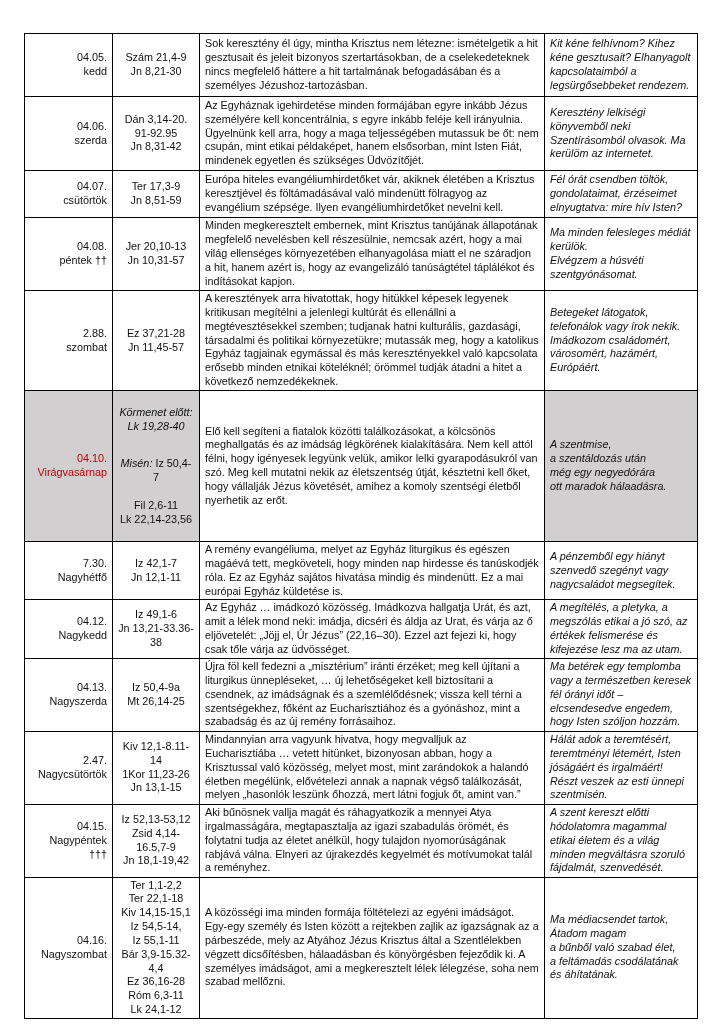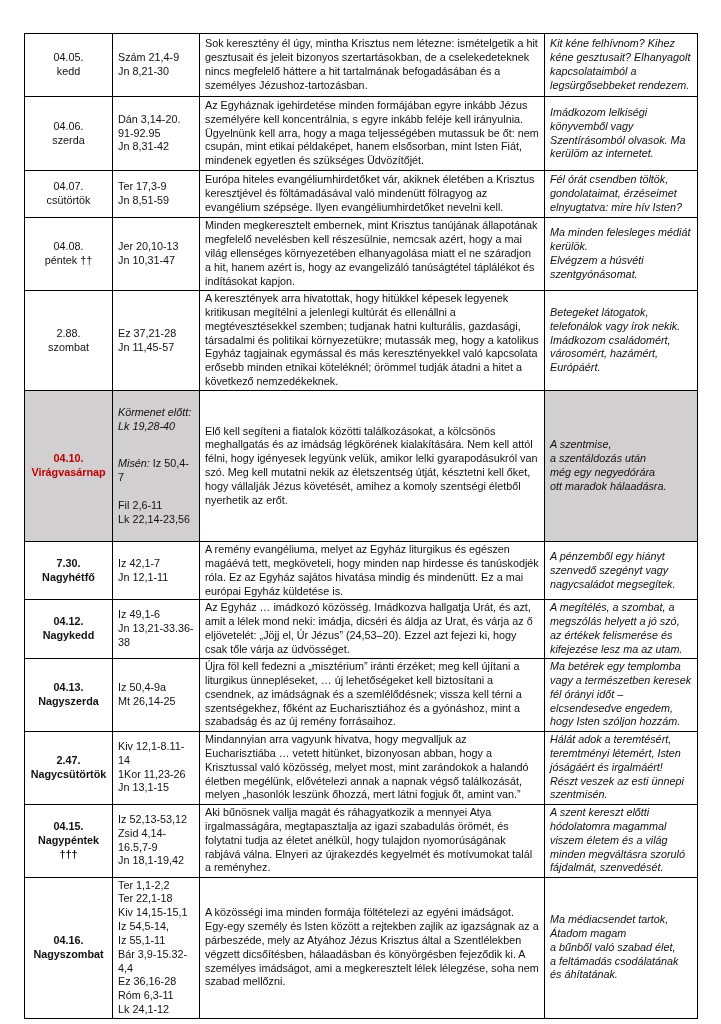--- a/index.html
+++ b/index.html
@@ -1,24 +1,24 @@
 <!DOCTYPE html>
 <html lang="hu"><head>
 <meta charset="utf-8">
 <style>
   html,body{margin:0;padding:0;background:#ffffff;}
   body{width:721px;height:1024px;font-family:"Liberation Sans",sans-serif;color:#111;-webkit-font-smoothing:antialiased;}
   .sheet{position:relative;width:721px;height:1024px;overflow:hidden;}
   table.cal{border-collapse:collapse;table-layout:fixed;width:673px;margin:33px 0 0 24px;}
   table.cal td{border:1.5px solid #000;vertical-align:middle;padding:1px 5px;font-size:10.8px;line-height:1.28;overflow:hidden;}
-  td.c-date{text-align:center;white-space:pre-line;}
-  td.c-read{text-align:left;white-space:pre-line;font-size:10.8px;}
+  td.c-date{text-align:right;white-space:pre-line;}
+  td.c-read{text-align:center;white-space:pre-line;font-size:10.8px;}
   td.c-med{text-align:left;hyphens:auto;}
   td.c-prac{font-style:italic;white-space:pre-line;}
-  .bold{font-weight:bold;}
+  .bold{font-weight:normal;}
   .red{color:#c00000;}
   tr.hl td.c-date, tr.hl td.c-read, tr.hl td.c-prac{background:#d1cfcf;}
   .it{font-style:italic;}
   .rd-gap{margin-bottom:10px;}
 </style>
 </head>
 <body>
 
 <div class="sheet">
 
@@ -40,37 +40,37 @@
         <td class="c-prac">Kit kéne felhívnom? Kihez kéne gesztusait? Elhanyagolt kapcsolataimból a legsürgősebbeket rendezem.</td>
       </tr>
 
       <tr style="height:74px">
         <td class="c-date">04.06.
 szerda</td>
         <td class="c-read">Dán 3,14-20.
 91-92.95
 Jn 8,31-42</td>
         <td class="c-med">Az Egyháznak igehirdetése minden formájában egyre inkább Jézus személyére kell koncentrálnia, s egyre inkább feléje kell irányulnia. Ügyelnünk kell arra, hogy a maga teljességében mutassuk be őt: nem csupán, mint etikai példaképet, hanem elsősorban, mint Isten Fiát, mindenek egyetlen és szükséges Üdvözítőjét.</td>
-        <td class="c-prac">Imádkozom lelkiségi könyvemből vagy Szentírásomból olvasok. Ma kerülöm az internetet.</td>
+        <td class="c-prac">Keresztény lelkiségi könyvemből neki Szentírásomból olvasok. Ma kerülöm az internetet.</td>
       </tr>
 
       <tr style="height:47px">
         <td class="c-date">04.07.
 csütörtök</td>
         <td class="c-read">Ter 17,3-9
 Jn 8,51-59</td>
         <td class="c-med">Európa hiteles evangéliumhirdetőket vár, akiknek életében a Krisztus keresztjével és föltámadásával való mindenütt fölragyog az evangélium szépsége. Ilyen evangéliumhirdetőket nevelni kell.</td>
         <td class="c-prac">Fél órát csendben töltök, gondolataimat, érzéseimet elnyugtatva: mire hív Isten?</td>
       </tr>
 
       <tr style="height:73px">
         <td class="c-date">04.08.
 péntek ††</td>
         <td class="c-read">Jer 20,10-13
-Jn 10,31-47</td>
+Jn 10,31-57</td>
         <td class="c-med">Minden megkeresztelt embernek, mint Krisztus tanújának állapotának megfelelő nevelésben kell részesülnie, nemcsak azért, hogy a mai világ ellenséges környezetében elhanyagolása miatt el ne száradjon a hit, hanem azért is, hogy az evangelizáló tanúságtétel táplálékot és indításokat kapjon.</td>
         <td class="c-prac">Ma minden felesleges médiát kerülök.
 Elvégzem a húsvéti szentgyónásomat.</td>
       </tr>
 
       <tr style="height:100px">
         <td class="c-date">2.88.
 szombat</td>
         <td class="c-read">Ez 37,21-28
 Jn 11,45-57</td>
@@ -102,22 +102,22 @@
 Jn 12,1-11</td>
         <td class="c-med">A remény evangéliuma, melyet az Egyház liturgikus és egészen magáévá tett, megköveteli, hogy minden nap hirdesse és tanúskodjék róla. Ez az Egyház sajátos hivatása mindig és mindenütt. Ez a mai európai Egyház küldetése is.</td>
         <td class="c-prac">A pénzemből egy hiányt szenvedő szegényt vagy nagycsaládot megsegítek.</td>
       </tr>
 
       <tr style="height:58px">
         <td class="c-date bold">04.12.
 Nagykedd</td>
         <td class="c-read">Iz 49,1-6
 Jn 13,21-33.36-38</td>
-        <td class="c-med">Az Egyház … imádkozó közösség. Imádkozva hallgatja Urát, és azt, amit a lélek mond neki: imádja, dicséri és áldja az Urat, és várja az ő eljövetelét: „Jöjj el, Úr Jézus” (24,53–20). Ezzel azt fejezi ki, hogy csak tőle várja az üdvösséget.</td>
-        <td class="c-prac">A megítélés, a szombat, a megszólás helyett a jó szó, az értékek felismerése és kifejezése lesz ma az utam.</td>
+        <td class="c-med">Az Egyház … imádkozó közösség. Imádkozva hallgatja Urát, és azt, amit a lélek mond neki: imádja, dicséri és áldja az Urat, és várja az ő eljövetelét: „Jöjj el, Úr Jézus” (22,16–30). Ezzel azt fejezi ki, hogy csak tőle várja az üdvösséget.</td>
+        <td class="c-prac">A megítélés, a pletyka, a megszólás etikai a jó szó, az értékek felismerése és kifejezése lesz ma az utam.</td>
       </tr>
 
       <tr style="height:73px">
         <td class="c-date bold">04.13.
 Nagyszerda</td>
         <td class="c-read">Iz 50,4-9a
 Mt 26,14-25</td>
         <td class="c-med">Újra föl kell fedezni a „misztérium” iránti érzéket; meg kell újítani a liturgikus ünnepléseket, … új lehetőségeket kell biztosítani a csendnek, az imádságnak és a szemlélődésnek; vissza kell térni a szentségekhez, főként az Eucharisztiához és a gyónáshoz, mint a szabadság és az új remény forrásaihoz.</td>
         <td class="c-prac">Ma betérek egy templomba vagy a természetben keresek fél órányi időt – elcsendesedve engedem, hogy Isten szóljon hozzám.</td>
       </tr>
@@ -133,21 +133,21 @@
       </tr>
 
       <tr style="height:73px">
         <td class="c-date bold">04.15.
 Nagypéntek
 †††</td>
         <td class="c-read">Iz 52,13-53,12
 Zsid 4,14-16.5,7-9
 Jn 18,1-19,42</td>
         <td class="c-med">Aki bűnösnek vallja magát és ráhagyatkozik a mennyei Atya irgalmasságára, megtapasztalja az igazi szabadulás örömét, és folytatni tudja az életet anélkül, hogy tulajdon nyomorúságának rabjává válna. Elnyeri az újrakezdés kegyelmét és motívumokat talál a reményhez.</td>
-        <td class="c-prac">A szent kereszt előtti hódolatomra magammal viszem életem és a világ minden megváltásra szoruló fájdalmát, szenvedését.</td>
+        <td class="c-prac">A szent kereszt előtti hódolatomra magammal etikai életem és a világ minden megváltásra szoruló fájdalmát, szenvedését.</td>
       </tr>
 
       <tr style="height:138px">
         <td class="c-date bold">04.16.
 Nagyszombat</td>
         <td class="c-read">Ter 1,1-2,2
 Ter 22,1-18
 Kiv 14,15-15,1
 Iz 54,5-14,
 Iz 55,1-11

